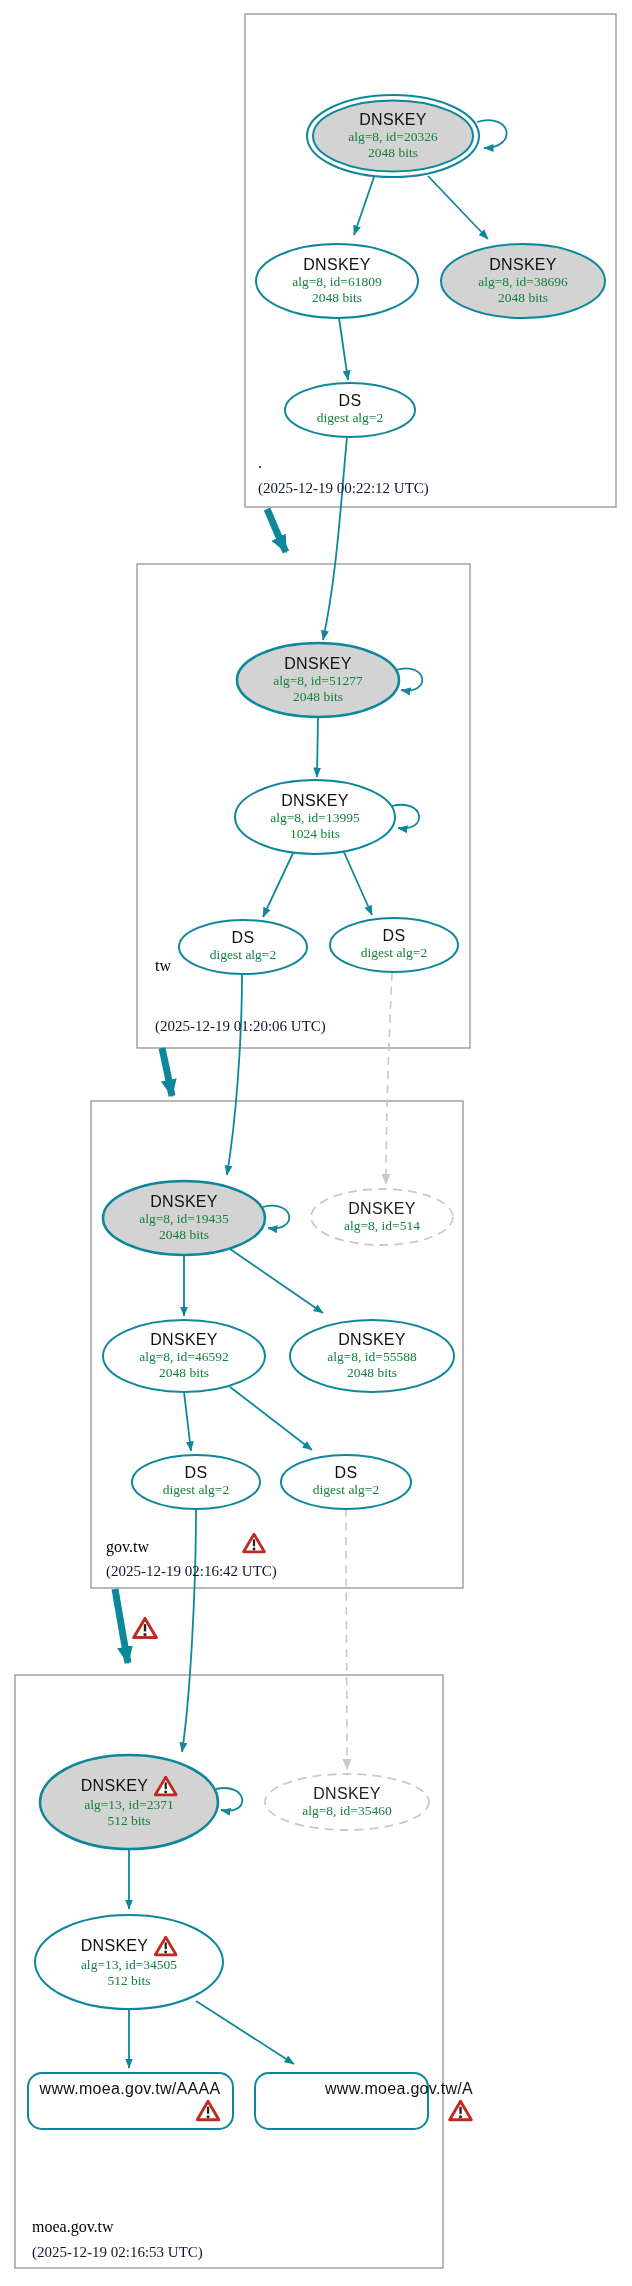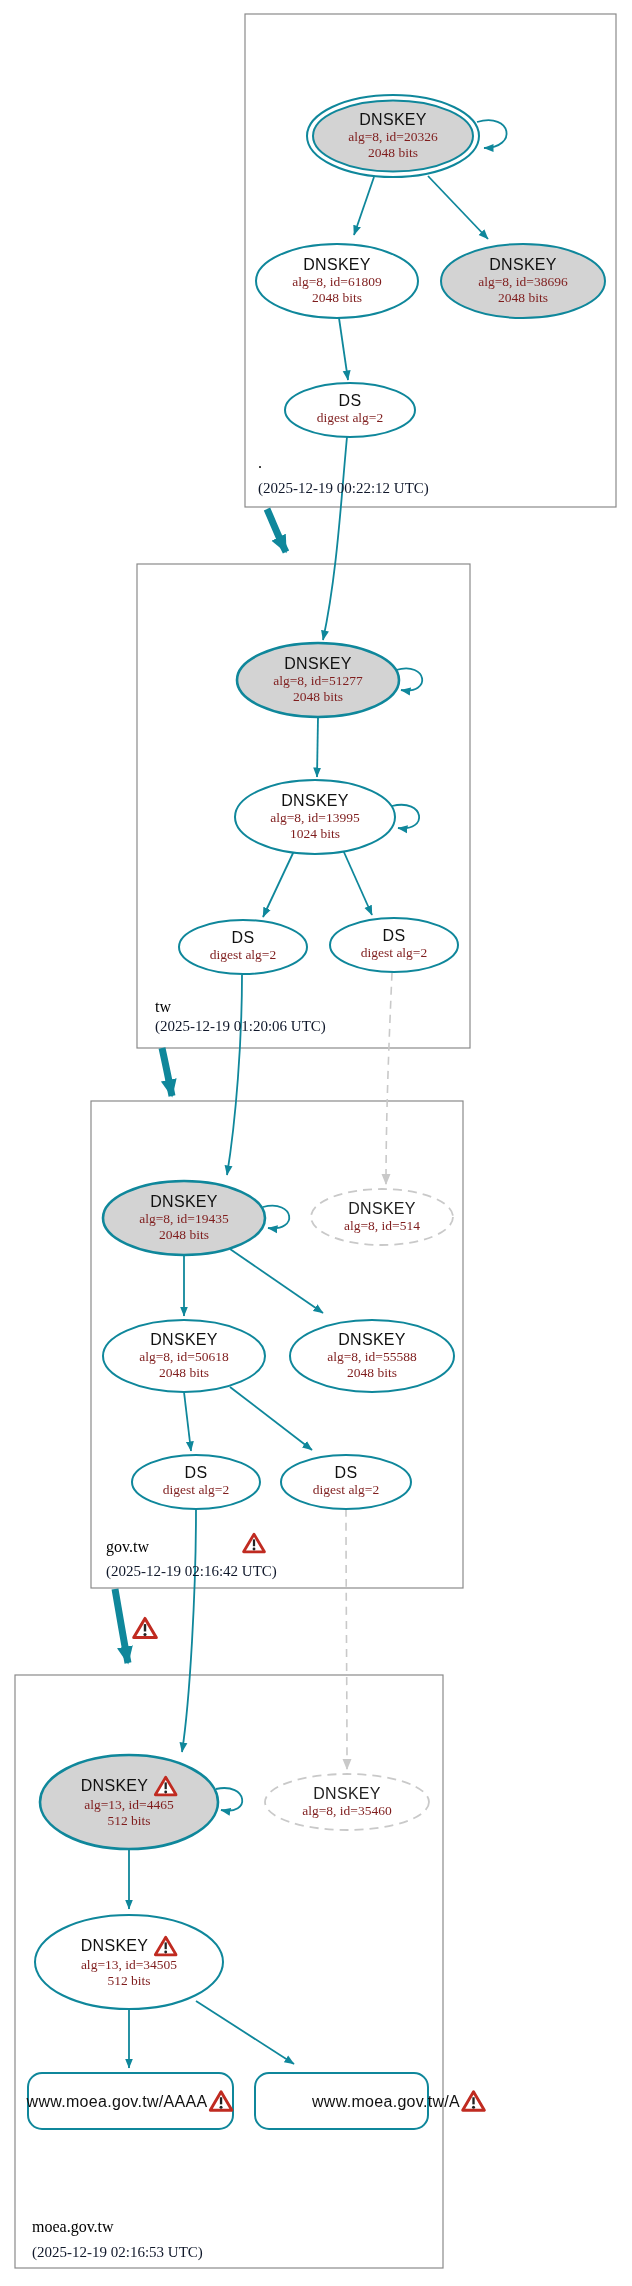--- a/index.html
+++ b/index.html
@@ -2,25 +2,25 @@
 <html><head>
 <meta charset="utf-8">
 <style>
   html,body{margin:0;padding:0;background:#ffffff;}
   #canvas{position:relative;width:632px;height:2286px;background:#ffffff;overflow:hidden;
           font-family:"Liberation Sans",sans-serif;color:#000;text-decoration:underline;}
   #edges{position:absolute;left:0;top:0;width:632px;height:2286px;}
   .node-label{position:absolute;transform:translate(-50%,-50%);text-align:center;white-space:nowrap;pointer-events:none;}
   .nl-title{font-family:"Liberation Sans",sans-serif;font-size:16px;line-height:18px;letter-spacing:.3px;color:#111;
             display:flex;align-items:center;justify-content:center;gap:5px;}
-  .nl-detail{font-family:"Liberation Serif",serif;font-size:13.5px;line-height:16px;color:#7f1d1d;}
+  .nl-detail{font-family:"Liberation Serif",serif;font-size:13.5px;line-height:16px;color:#15803d;}
   .nl-missing .nl-title{color:#222;}
   .zone-label{position:absolute;font-family:"Liberation Serif",serif;font-size:16px;color:#000;white-space:nowrap;}
   .zone-ts{position:absolute;font-family:"Liberation Serif",serif;font-size:15px;color:#0f172a;white-space:nowrap;}
-  .rrset-label{position:absolute;transform:translate(-50%,-50%);display:flex;flex-direction:row;align-items:center;
+  .rrset-label{position:absolute;transform:translate(-50%,-50%);display:flex;flex-direction:column;align-items:flex-end;
                gap:1px;pointer-events:none;}
   .rrset-label .nl-title{font-size:16px;}
   .warn{display:inline-block;}
   .warn-abs{position:absolute;}
 </style>
 </head>
 <body>
 
 <div id="canvas">
 
@@ -132,35 +132,35 @@
     <div class="nl-detail">1024 bits</div>
   </div>
   <div class="node-label" style="left:243px;top:946px;">
     <div class="nl-title">DS</div>
     <div class="nl-detail">digest alg=2</div>
   </div>
   <div class="node-label" style="left:394px;top:944px;">
     <div class="nl-title">DS</div>
     <div class="nl-detail">digest alg=2</div>
   </div>
-  <div class="zone-label" style="left:155px;top:998px;">tw</div>
+  <div class="zone-label" style="left:155px;top:957px;">tw</div>
   <div class="zone-ts" style="left:155px;top:1018px;">(2025-12-19 01:20:06 UTC)</div>
 
   <div class="node-label" style="left:184px;top:1218px;">
     <div class="nl-title">DNSKEY</div>
     <div class="nl-detail">alg=8, id=19435</div>
     <div class="nl-detail">2048 bits</div>
   </div>
   <div class="node-label nl-missing" style="left:382px;top:1217px;">
     <div class="nl-title">DNSKEY</div>
     <div class="nl-detail">alg=8, id=514</div>
   </div>
   <div class="node-label" style="left:184px;top:1356px;">
     <div class="nl-title">DNSKEY</div>
-    <div class="nl-detail">alg=8, id=50618</div>
+    <div class="nl-detail">alg=8, id=46592</div>
     <div class="nl-detail">2048 bits</div>
   </div>
   <div class="node-label" style="left:372px;top:1356px;">
     <div class="nl-title">DNSKEY</div>
     <div class="nl-detail">alg=8, id=55588</div>
     <div class="nl-detail">2048 bits</div>
   </div>
   <div class="node-label" style="left:196px;top:1481px;">
     <div class="nl-title">DS</div>
     <div class="nl-detail">digest alg=2</div>
@@ -185,21 +185,21 @@
 
   <div class="node-label" style="left:129px;top:1802px;">
     <div class="nl-title">
         <span>DNSKEY</span>
       <svg class="warn" width="24" height="22" viewBox="0 0 30 27">
         <path d="M15 2.5 L28 24.5 L2 24.5 Z" fill="#ffffff" stroke="#c02b21" stroke-width="3.5" stroke-linejoin="round"></path>
         <rect x="13.6" y="9" width="2.8" height="8.5" fill="#222"></rect>
           <circle cx="15" cy="21" r="1.8" fill="#222"></circle>
       </svg>
     </div>
-    <div class="nl-detail">alg=13, id=4465</div>
+    <div class="nl-detail">alg=13, id=2371</div>
     <div class="nl-detail">512 bits</div>
   </div>
   <div class="node-label nl-missing" style="left:347px;top:1802px;">
     <div class="nl-title">DNSKEY</div>
     <div class="nl-detail">alg=8, id=35460</div>
   </div>
   <div class="node-label" style="left:129px;top:1962px;">
     <div class="nl-title">
         <span>DNSKEY</span>
       <svg class="warn" width="24" height="22" viewBox="0 0 30 27">

